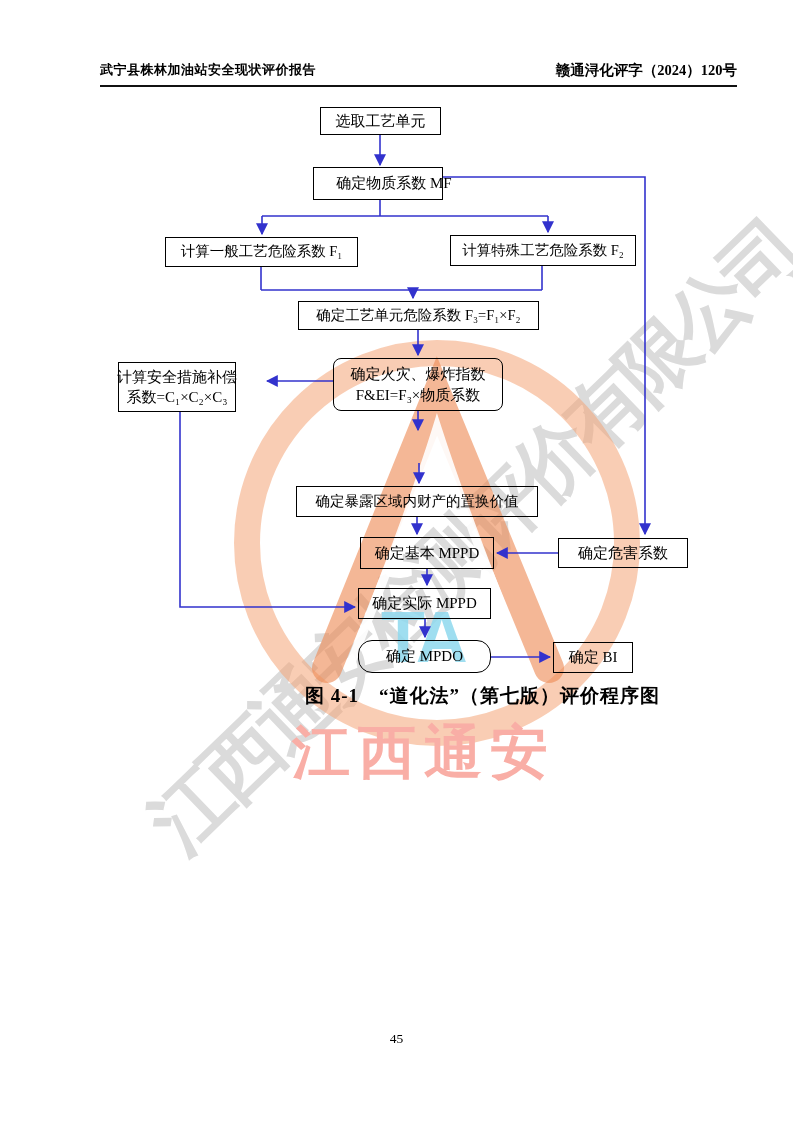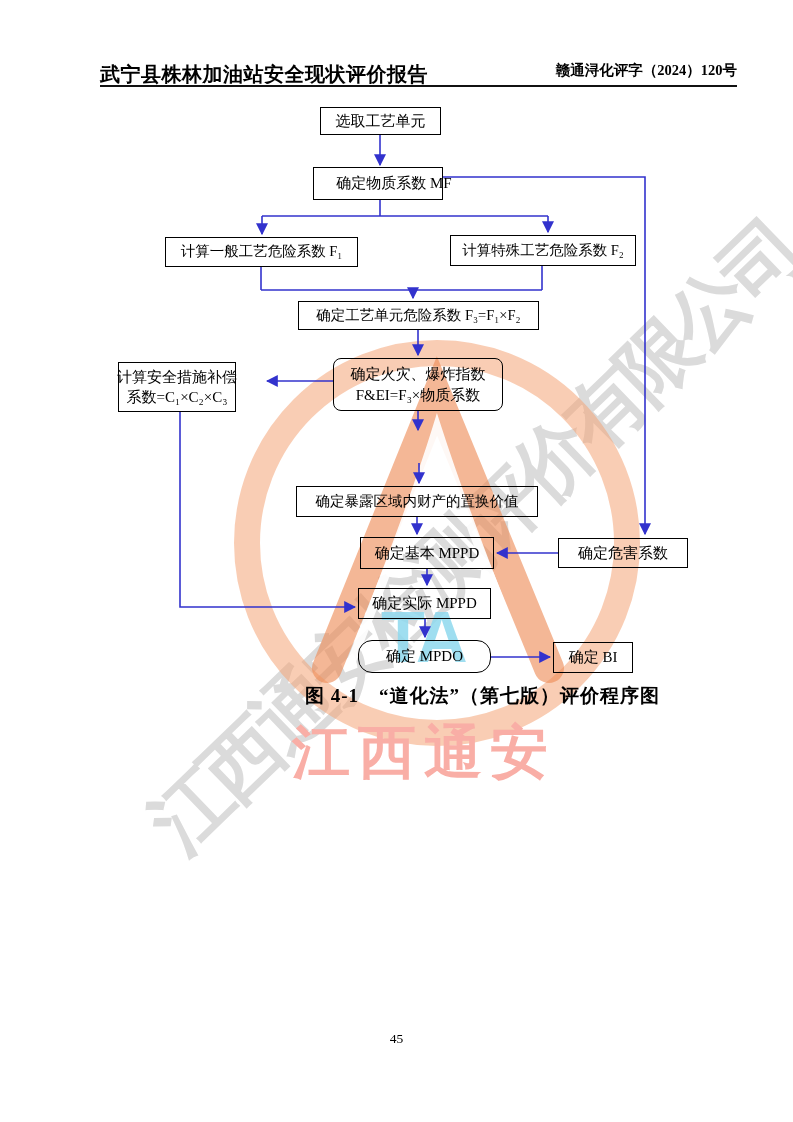--- a/index.html
+++ b/index.html
@@ -1,21 +1,21 @@
 <!DOCTYPE html>
 <html><head>
 <meta charset="utf-8">
 <style>
   html,body{margin:0;padding:0;background:#ffffff;}
   #canvas{
     position:relative;width:793px;height:1122px;background:#ffffff;
     overflow:hidden;font-family:"Liberation Serif","DejaVu Serif",serif;color:#000;
   }
   
-  .hdr-left{position:absolute;left:100px;top:61px;font-size:20px;font-weight:bold;letter-spacing:.5px;}
+  .hdr-left{position:absolute;left:100px;top:61px;font-size:13px;font-weight:bold;letter-spacing:.5px;}
   .hdr-right{position:absolute;left:430px;top:61px;width:307px;text-align:right;font-size:14.5px;font-weight:bold;}
   .hdr-rule{position:absolute;left:100px;top:85px;width:637px;height:2.4px;background:#111;}
   
   .wm-diag{
     position:absolute;left:128px;top:800px;z-index:1;white-space:nowrap;
     font-family:"Liberation Sans","DejaVu Sans",sans-serif;font-weight:bold;
     font-size:78px;letter-spacing:-6px;color:#dbdbdb;
     transform:rotate(-44deg);transform-origin:0 0;
   }
   .wm-logo{position:absolute;left:0;top:0;z-index:2;pointer-events:none;}

